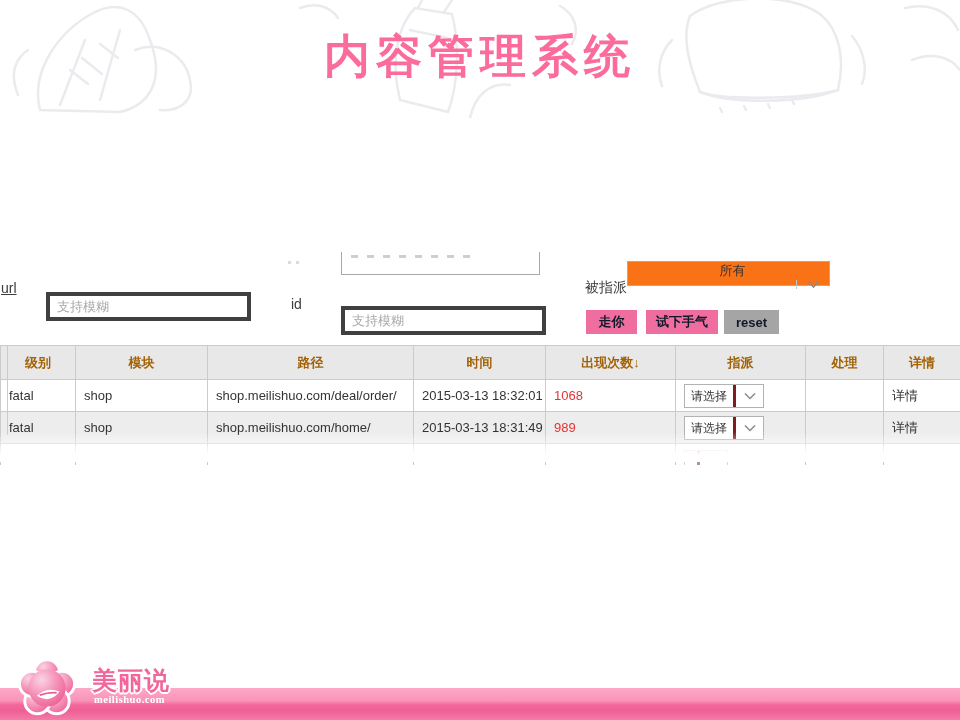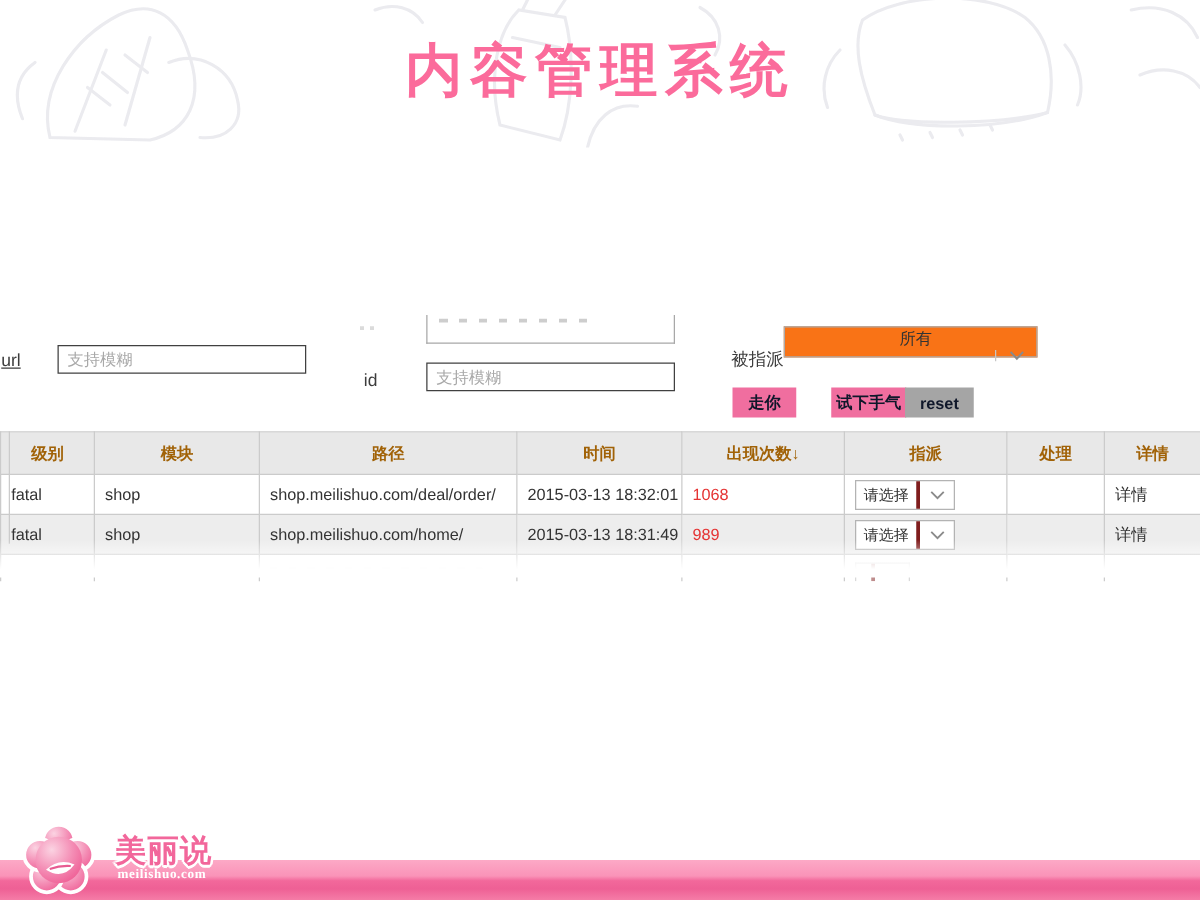--- a/index.html
+++ b/index.html
@@ -21,23 +21,24 @@
   
   .doodle-band{position:absolute;top:0;left:0;width:960px;height:118px;pointer-events:none;}
   
   .page-title{
     position:absolute;top:26px;left:0;width:960px;text-align:center;
     font-size:46px;font-weight:bold;letter-spacing:6px;color:var(--brand-pink);
   }
   
   .lbl{position:absolute;font-size:14px;color:#3c3c3c;}
   .txt-input{
-    position:absolute;height:21px;border:1px solid #404040;background:#fff;
+    position:absolute;height:21px;border:4px solid #404040;background:#fff;
     font-size:13px;color:#333;padding:0 0 0 7px;outline:none;border-radius:0;
     font-family:"Liberation Sans","DejaVu Sans",sans-serif;
+    margin-top:16px;
   }
   .txt-input::placeholder{color:#a9a9a9;opacity:1;}
   #url-input{left:46px;top:276px;width:190px;}
   #id-input{left:341px;top:290px;width:190px;}
   .partial-input{
     position:absolute;left:341px;top:252px;width:197px;height:22px;
     border:1px solid #a8a8a8;border-top:none;background:#fff;overflow:hidden;
   }
   .ghost-dashes{
     position:absolute;left:9px;top:3px;width:128px;height:3px;opacity:.75;
@@ -58,21 +59,21 @@
   .select-box .chev-cell{
     margin-left:auto;width:32px;height:100%;border-left:1px solid #c6c6c6;
     display:flex;align-items:center;justify-content:center;
   }
   .btn{
     position:absolute;top:310px;height:24px;border:none;cursor:pointer;
     font-size:13px;font-weight:bold;color:#0f172a;background:var(--button-pink);
     font-family:"Liberation Sans","DejaVu Sans",sans-serif;padding:0;
   }
   #go-button{left:586px;width:51px;}
-  #luck-button{left:665px;width:60px;font-family:Liberation Serif, serif;}
+  #luck-button{left:646px;width:72px;font-family:Liberation Serif, serif;}
   #reset-button{left:724px;width:55px;background:var(--reset-gray);color:#0f172a;}
   
   .data-table{
     position:absolute;top:345px;left:0;width:960px;border-collapse:collapse;
     table-layout:fixed;font-size:13px;color:#333;
   }
   .data-table th{
     height:25px;background:var(--header-bg);border:1px solid var(--border-gray);
     font-weight:bold;text-align:center;padding:4px;font-size:13px;color:#a16207;
   }

